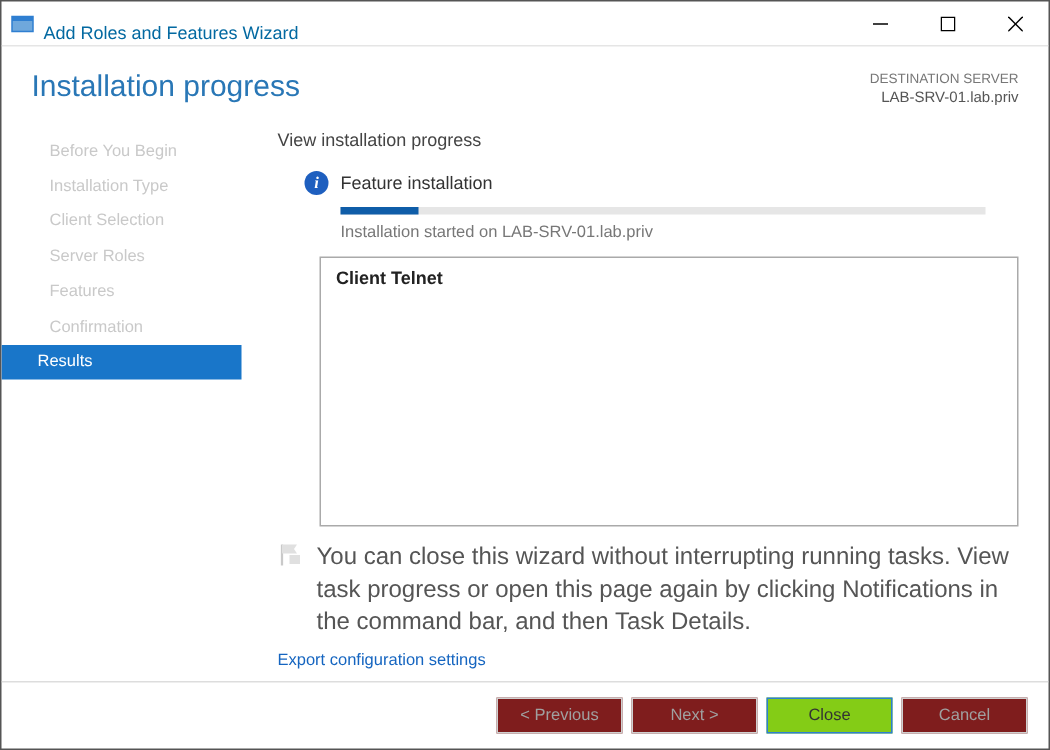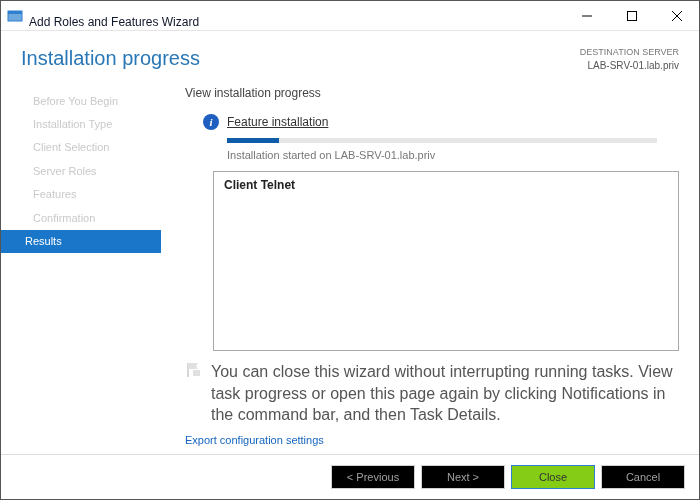--- a/index.html
+++ b/index.html
@@ -10,21 +10,21 @@
       display: flex; flex-direction: column;
       overflow: hidden;
     }
     .titlebar {
       height: 30px; display: flex; align-items: center;
       padding: 0 0 0 6px;
       border-bottom: 1px solid #e5e5e5;
       flex-shrink: 0;
     }
     .titlebar-icon { width: 16px; height: 16px; margin-right: 6px; }
-    .titlebar-text { font-size: 12px; color: #0f172a; flex: 1; margin-top: 13px; }
+    .titlebar-text { font-size: 12px; color: #0369a1; flex: 1; margin-top: 13px; }
     .win-controls { display: flex; height: 100%; }
     .win-btn {
       width: 45px; display: flex; align-items: center; justify-content: center;
       font-size: 10px; color: #000; cursor: pointer;
     }
     .win-btn svg { stroke: #000; stroke-width: 1; fill: none; }
 
     .header-row {
       padding: 16px 20px 4px 20px;
       display: flex; justify-content: space-between; align-items: flex-start;
@@ -62,21 +62,21 @@
     .feature-row {
       display: flex; align-items: center; gap: 8px; padding-left: 18px;
       margin-bottom: 8px;
     }
     .info-icon {
       width: 16px; height: 16px; border-radius: 50%; background: #1e5fbf;
       color: #fff; font-weight: bold; font-size: 11px;
       display: flex; align-items: center; justify-content: center;
       font-family: Georgia, serif; font-style: italic;
     }
-    .feature-title { font-size: 12px; color: #333; text-decoration: underline; }
+    .feature-title { font-size: 12px; color: #333; }
 
     .progress-wrap { padding: 0 0 0 42px; margin-bottom: 6px; }
     .progress {
       width: 100%; max-width: 430px; height: 5px; background: #e6e6e6;
       position: relative;
     }
     .progress-fill {
       position: absolute; left: 0; top: 0; bottom: 0; width: 12%;
       background: #0f5da8;
     }
@@ -111,21 +111,21 @@
       border-top: 1px solid #ddd;
       padding: 10px 14px; display: flex; justify-content: flex-end; gap: 6px;
       flex-shrink: 0;
     }
     .btn {
       min-width: 84px; height: 24px; font-size: 11px;
       background: #e1e1e1; border: 1px solid #adadad;
       color: #333;
     }
     .btn:disabled {
-      color: #a0a0a0; background: #000000; border-color: #d0d0d0;
+      color: #a0a0a0; background: #7f1d1d; border-color: #d0d0d0;
     }
     .btn.default {
       border-color: #2f7fd1; background: #84cc16;
     }
   </style>
 </head>
 <body>
 
 <div class="titlebar">
   <svg class="titlebar-icon" viewBox="0 0 16 16">

